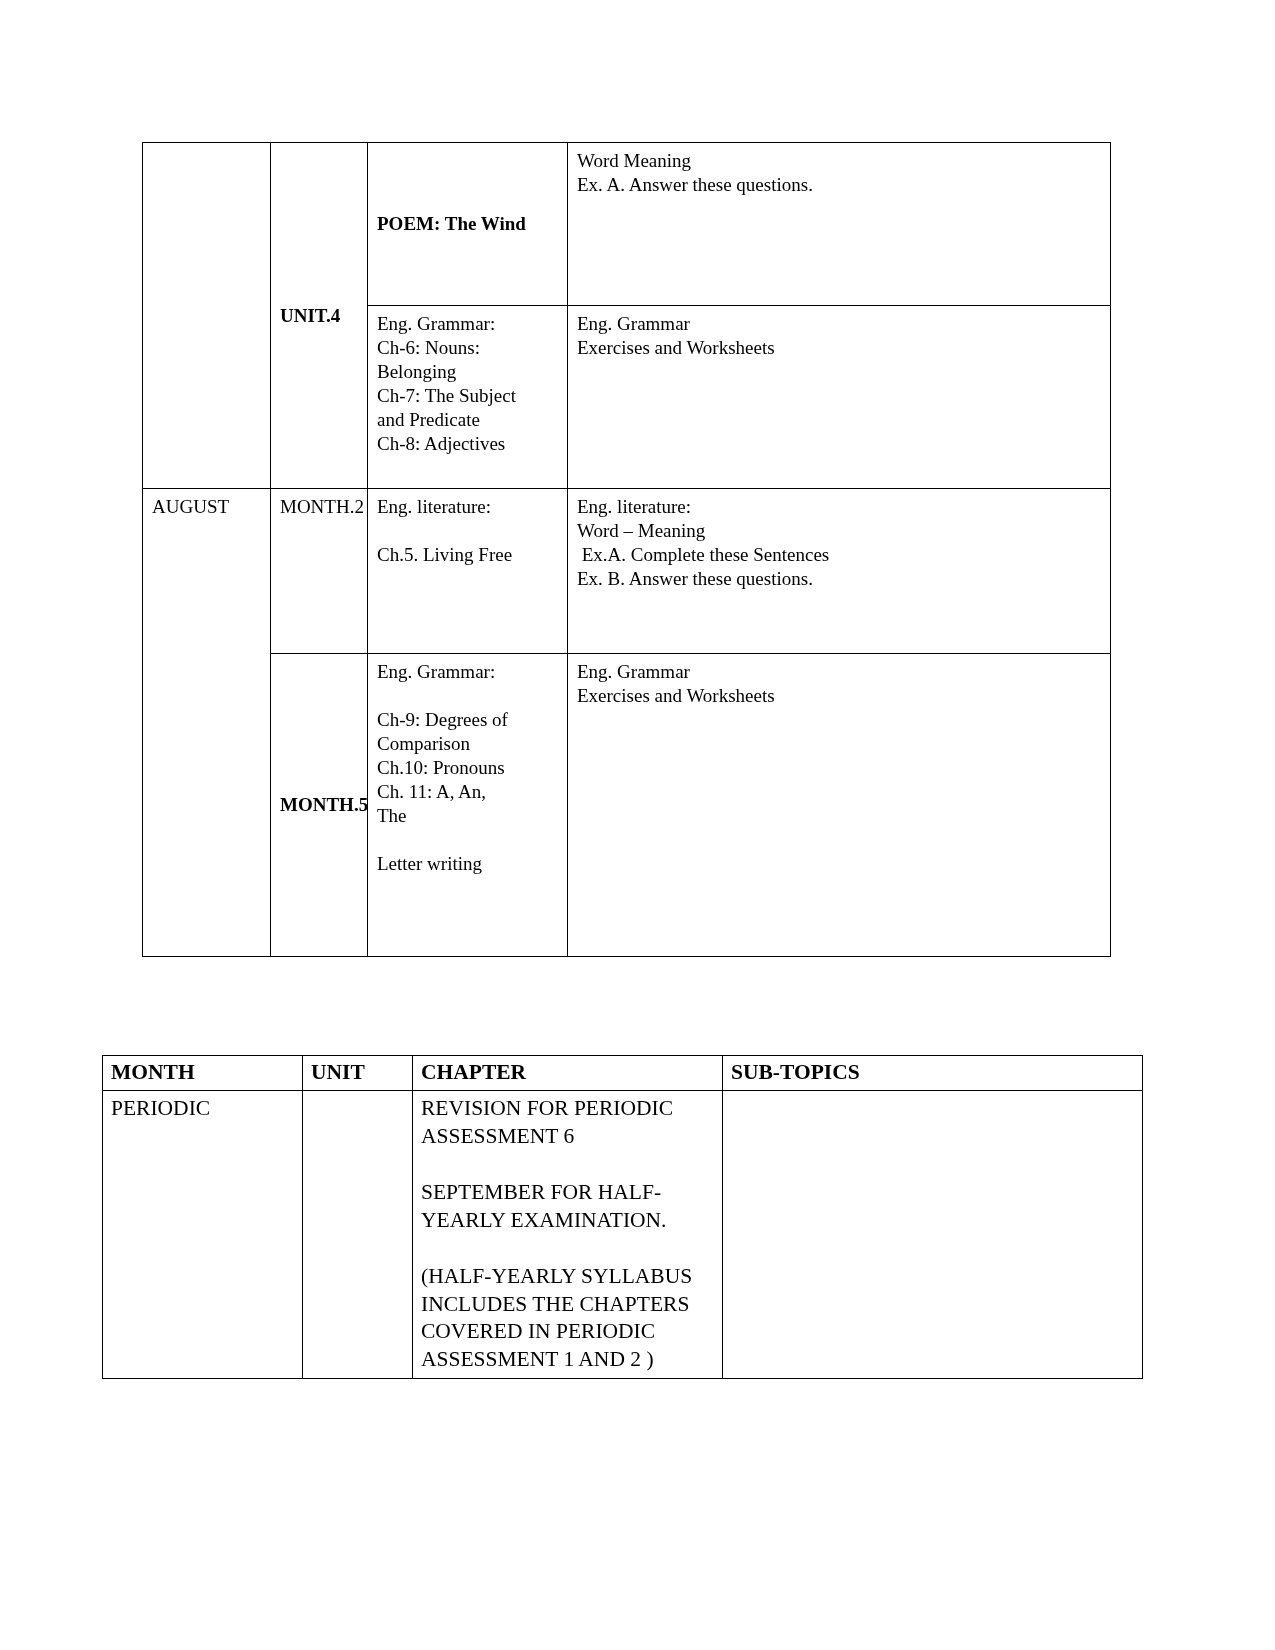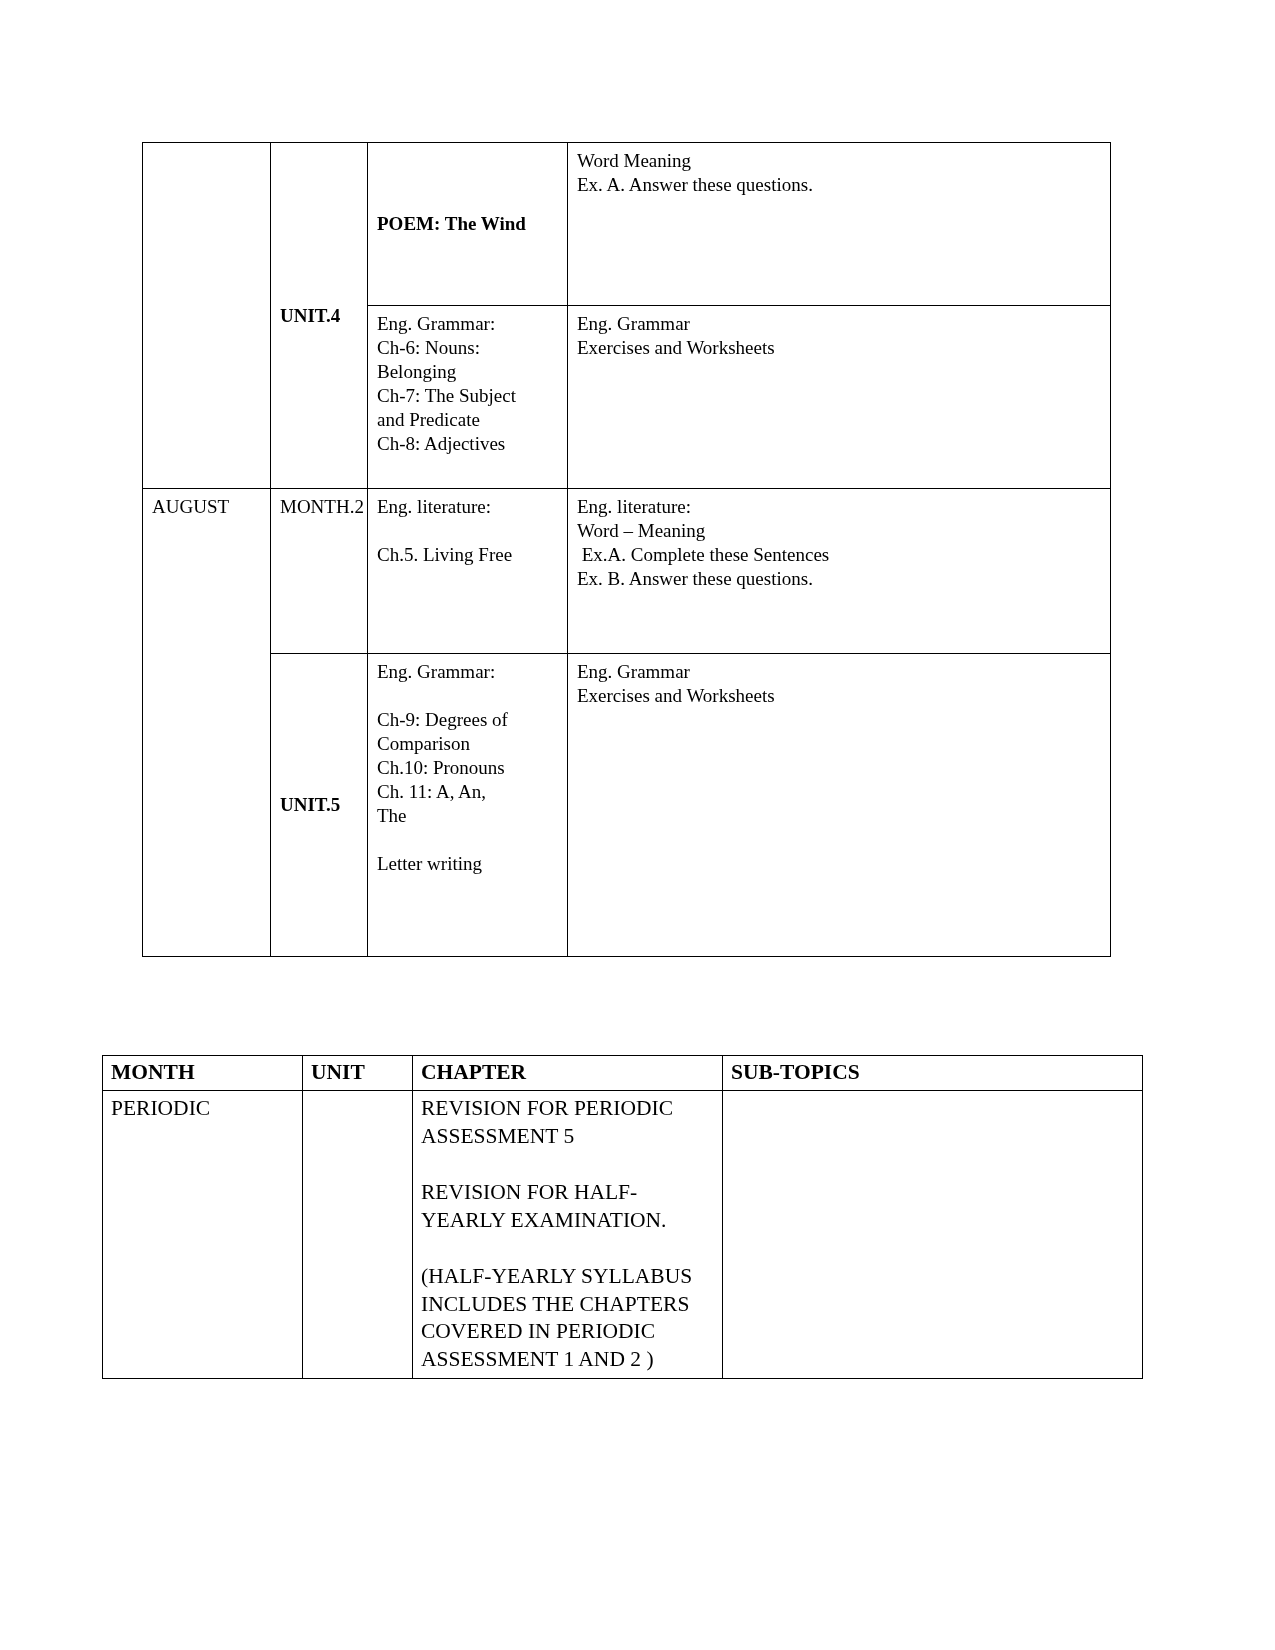--- a/index.html
+++ b/index.html
@@ -125,21 +125,21 @@
         <td class="col-unit">MONTH.2</td>
         <td class="col-chap nowrapline" style="height:152px">Eng. literature:
 
 Ch.5. Living Free</td>
         <td class="col-sub nowrapline">Eng. literature:
 Word – Meaning
  Ex.A. Complete these Sentences
 Ex. B. Answer these questions.</td>
       </tr>
       <tr>
-        <td class="col-unit cell-mid">UNIT.5</td>
+        <td class="col-unit cell-mid">MONTH.5</td>
         <td class="col-chap nowrapline" style="height:290px">Eng. Grammar:
 
 Ch-9: Degrees of
 Comparison
 Ch.10: Pronouns
 Ch. 11: A, An,
 The
 
 Letter writing</td>
         <td class="col-sub nowrapline">Eng. Grammar
@@ -162,22 +162,22 @@
         <th class="t2-unit">UNIT</th>
         <th class="t2-chap">CHAPTER</th>
         <th class="t2-sub">SUB-TOPICS</th>
       </tr>
     </thead>
     <tbody>
       <tr>
         <td class="t2-month t2-body-cell">PERIODIC</td>
         <td class="t2-unit t2-body-cell"></td>
         <td class="t2-chap t2-body-cell">
-          <p class="para">REVISION FOR PERIODIC ASSESSMENT 5</p>
-          <p class="para">REVISION FOR HALF-YEARLY EXAMINATION.</p>
+          <p class="para">REVISION FOR PERIODIC ASSESSMENT 6</p>
+          <p class="para">SEPTEMBER FOR HALF-YEARLY EXAMINATION.</p>
           <p class="para">(HALF-YEARLY SYLLABUS INCLUDES THE CHAPTERS COVERED IN PERIODIC ASSESSMENT  1 AND 2 )</p>
         </td>
         <td class="t2-sub t2-body-cell"></td>
       </tr>
     </tbody>
   </table>
 
 </div>
 
 </body></html>

